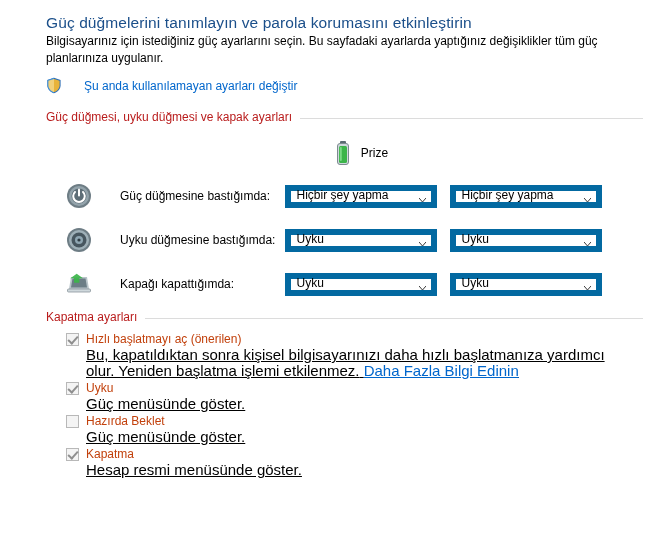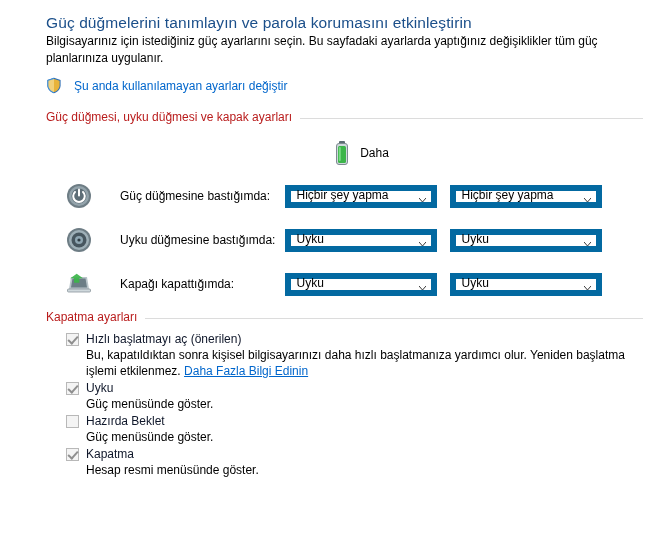--- a/index.html
+++ b/index.html
@@ -35,21 +35,21 @@
   .intro {
     font-size: 12px;
     line-height: 17px;
     color: #000;
     margin: 0 0 10px 0;
     max-width: 580px;
   }
   .admin-link-row {
     display: flex;
     align-items: center;
-    gap: 12px;
+    gap: 22px;
     margin: 0 0 16px 0;
   }
   .shield-icon {
     width: 16px;
     height: 17px;
     flex: none;
     display: block;
   }
   .admin-link {
     color: #0066cc;
@@ -183,27 +183,28 @@
     width: 4px;
     height: 8px;
     border: solid #8f8f8f;
     border-width: 0 2px 2px 0;
     transform: rotate(42deg);
   }
   .check-title {
     font-size: 12px;
     color: #444444;
   }
-  .check-title.disabled { color: #0f172a; }
+  .check-title.disabled { color: #c2410c; }
   .check-desc {
-    font-size: 12px;
+    font-size: 15px;
     color: #000;
     line-height: 16px;
     margin: 1px 0 0 40px;
     max-width: 540px;
+    text-decoration: underline;
   }
   .inline-link {
     color: #0066cc;
     text-decoration: underline;
     cursor: pointer;
   }
 </style>
 </head>
 <body>
 
@@ -233,21 +234,21 @@
         <div class="col-headers">
           <div class="col-spacer"></div>
 
           <div class="col-head">
             <svg width="20" height="26" viewBox="0 0 20 26">
               <rect x="7" y="1" width="6" height="3" rx="1" fill="#5a6b72"></rect>
               <rect x="4.5" y="3.5" width="11" height="21" rx="2.5" fill="#cfd8dc" stroke="#7d8a90" stroke-width="1"></rect>
               <rect x="6" y="6" width="8" height="17" rx="1.5" fill="#3cb54a"></rect>
               <rect x="6.8" y="7" width="2" height="14" rx="1" fill="#7ada85"></rect>
             </svg>
-            <span class="col-head-label">Daha</span>
+            <span class="col-head-label">Prize</span>
           </div>
 
         </div>
 
         <div class="setting-row">
           <div class="row-label-cell">
             <svg class="row-icon" viewBox="0 0 26 26">
               <circle cx="13" cy="13" r="12" fill="#6e7d85"></circle>
               <circle cx="13" cy="13" r="10" fill="#93a3ab"></circle>
               <circle cx="13" cy="13" r="7.5" fill="#5e6e77"></circle>

